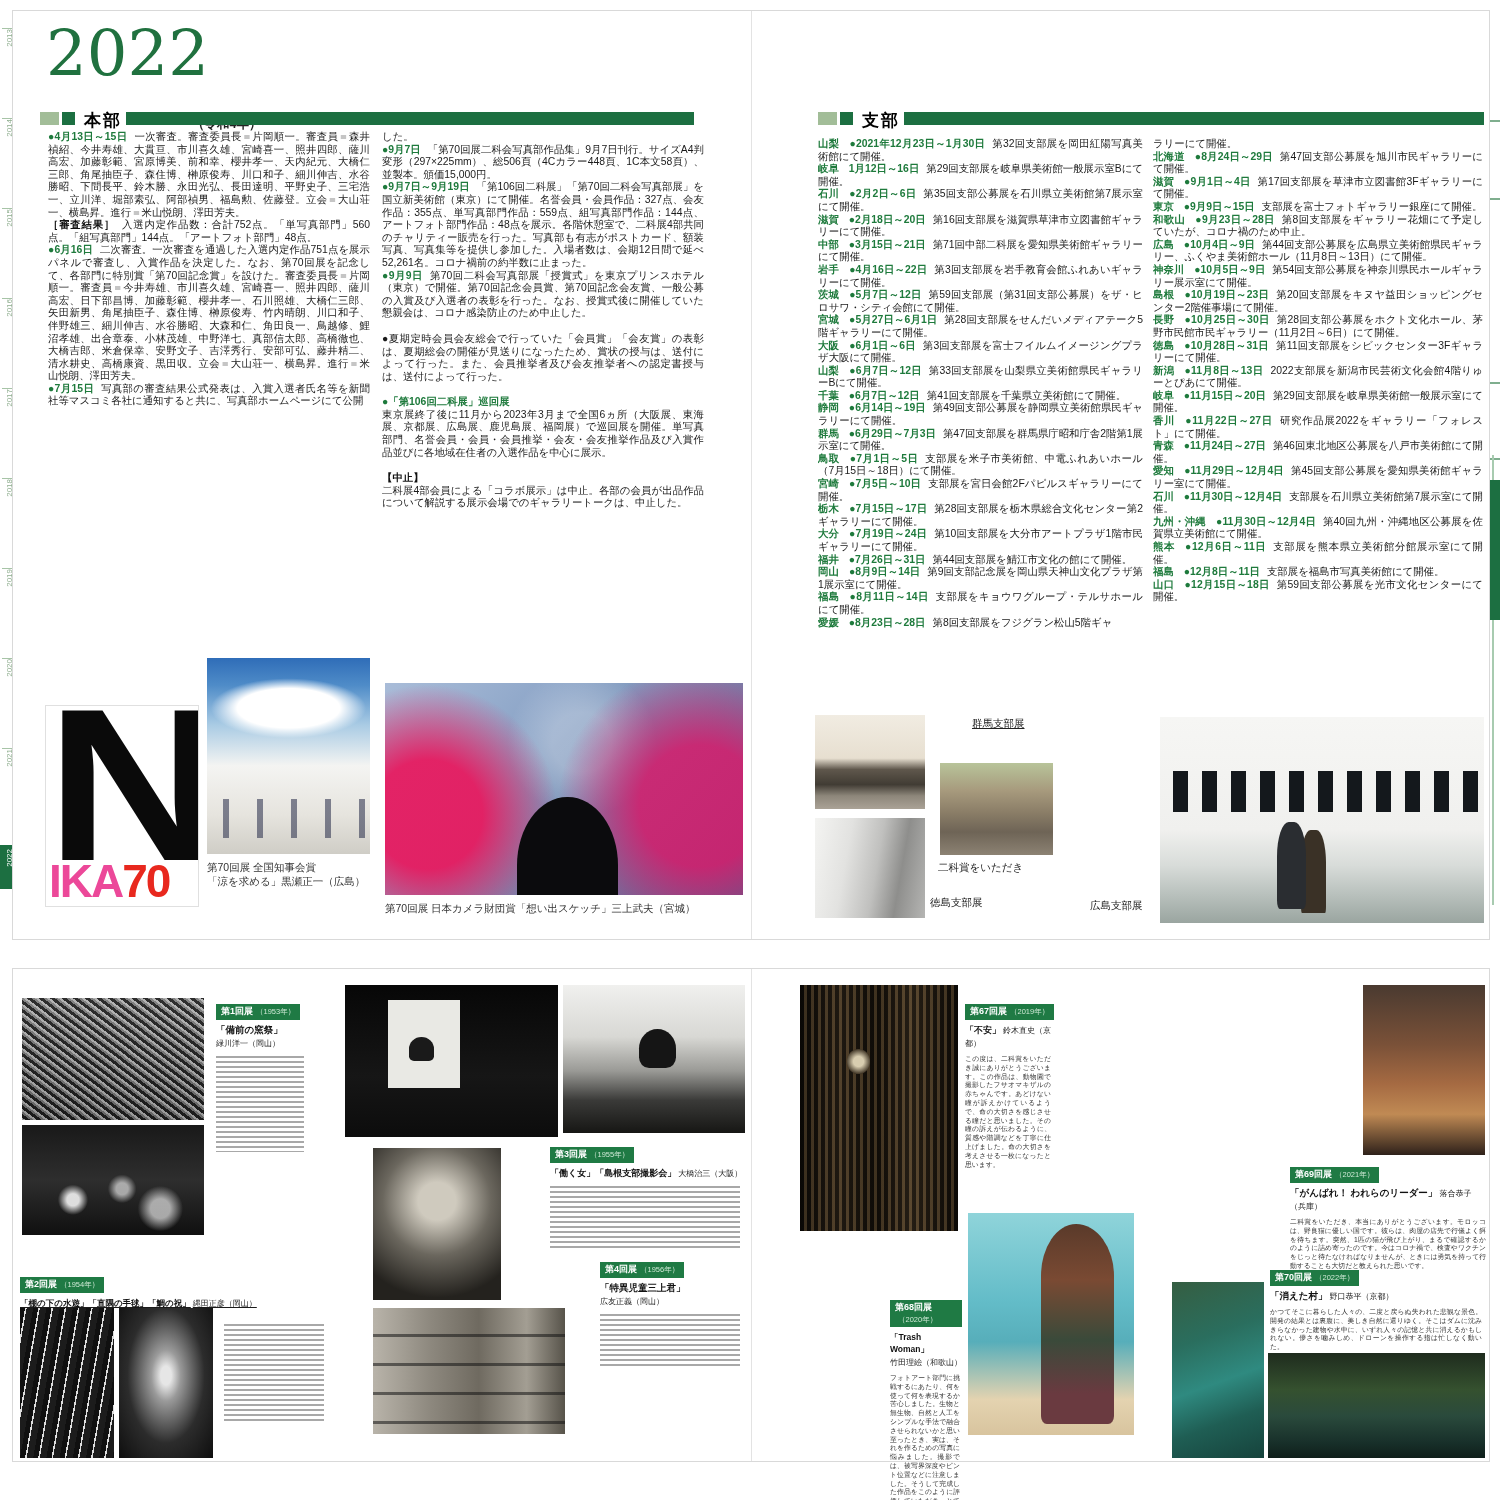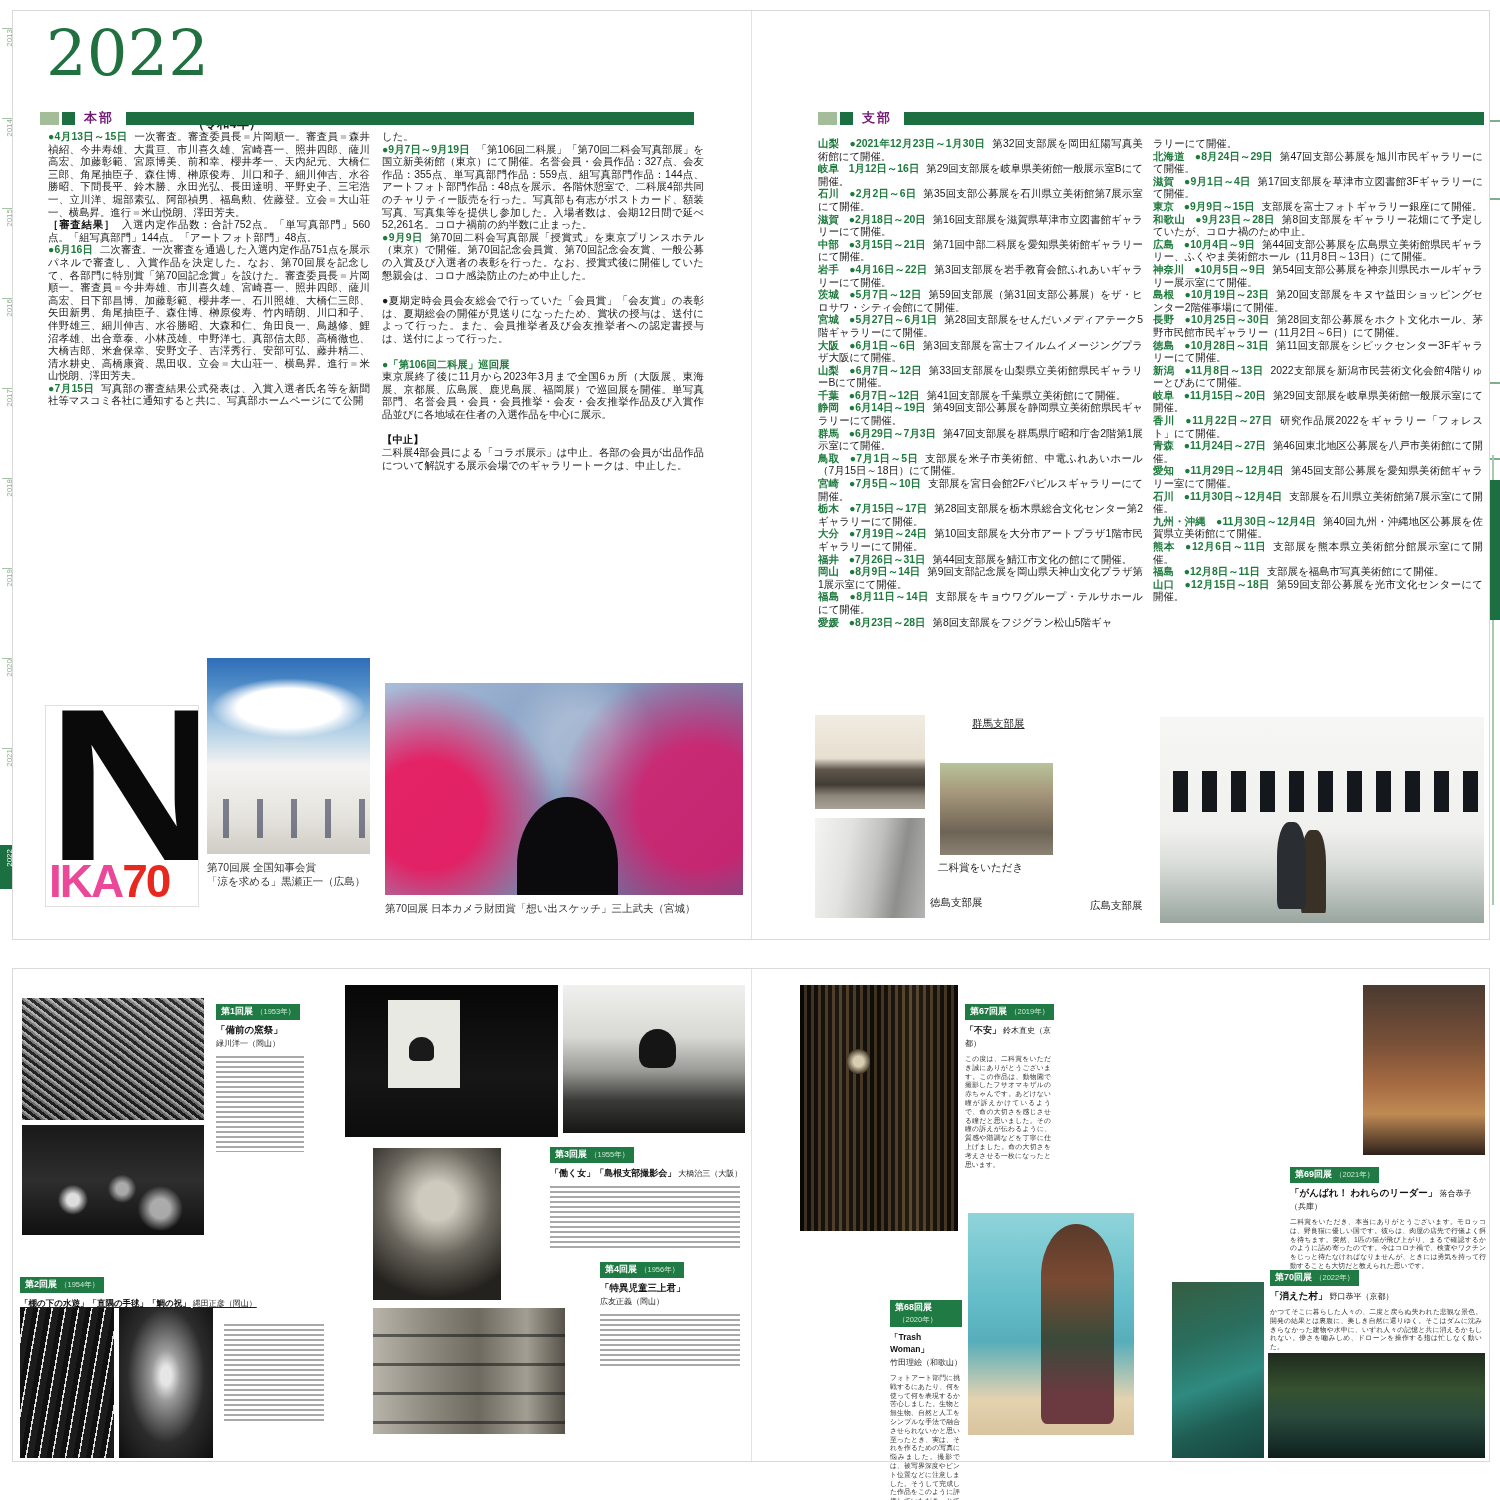--- a/index.html
+++ b/index.html
@@ -15,21 +15,21 @@
   .ytab-active span{writing-mode:vertical-rl;transform:rotate(180deg);font-size:8px;color:#fff;margin-left:5px;margin-top:4px;display:inline-block;}
   .rtick{position:absolute;width:12px;height:2px;background:#7fae8e;right:0;}
   .rline{position:absolute;width:2px;background:#a8cbb0;right:6px;}
   .rblock{position:absolute;width:12px;background:#1c6f41;right:0;}
   
   .year-big{font-family:"DejaVu Serif","Liberation Serif",serif;font-size:64px;color:#20713f;line-height:1;}
   .era{font-size:12.5px;font-weight:bold;color:#222;}
   .secbar-sq1{background:#a2bd98;}
   .secbar-sq2{background:#1c6f41;}
   .secbar-bar{background:#1c6f41;}
-  .secbar-title{font-size:13px;font-weight:bold;color:#701a75;letter-spacing:2px;}
+  .secbar-title{font-size:17px;font-weight:bold;color:#000000;letter-spacing:2px;}
   
   .col{position:absolute;font-size:10.4px;line-height:12.6px;text-align:justify;overflow:hidden;}
   .col p{margin:0;}
   .ehead{color:#1e7a3c;font-weight:bold;margin-right:7px;}
   .pref{color:#1e7a3c;font-weight:bold;margin-right:10px;}
   .plain-head .ehead{color:#111;}
   .block .ehead{display:block;margin-right:0;}
   .spaced{margin-top:13px !important;}
   
   .ph{position:absolute;overflow:hidden;}
@@ -163,20 +163,21 @@
     <p class="entry plain-head"><span class="ehead">［審査結果］</span><span>入選内定作品数：合計752点。「単写真部門」560点。「組写真部門」144点。「アートフォト部門」48点。</span></p>
 
     <p class="entry"><span class="ehead">●6月16日</span><span>二次審査。一次審査を通過した入選内定作品751点を展示パネルで審査し、入賞作品を決定した。なお、第70回展を記念して、各部門に特別賞「第70回記念賞」を設けた。審査委員長＝片岡順一。審査員＝今井寿雄、市川喜久雄、宮崎喜一、照井四郎、薩川高宏、日下部昌博、加藤彰範、櫻井孝一、石川照雄、大橋仁三郎、矢田新男、角尾抽臣子、森住博、榊原俊寿、竹内晴朗、川口和子、伴野雄三、細川伸吉、水谷勝昭、大森和仁、角田良一、鳥越修、鯉沼孝雄、出合章泰、小林茂雄、中野洋七、真部信太郎、高橋徹也、大橋吉郎、米倉保幸、安野文子、吉澤秀行、安部可弘、藤井精二、清水耕史、高橋康資、黒田収。立会＝大山荘一、横島昇。進行＝米山悦朗、澤田芳夫。</span></p>
 
     <p class="entry"><span class="ehead">●7月15日</span><span>写真部の審査結果公式発表は、入賞入選者氏名等を新聞社等マスコミ各社に通知すると共に、写真部ホームページにて公開</span></p>
   </div>
 <div class="col" style="left:382px;top:131px;width:322px;height:522px;">
 
     <p class="entry"><span>した。</span></p>
 
+    <p class="entry"><span class="ehead">●9月7日</span><span>「第70回展二科会写真部作品集」9月7日刊行。サイズA4判変形（297×225mm）、総506頁（4Cカラー448頁、1C本文58頁）、並製本。頒価15,000円。</span></p>
 
     <p class="entry"><span class="ehead">●9月7日～9月19日</span><span>「第106回二科展」「第70回二科会写真部展」を国立新美術館（東京）にて開催。名誉会員・会員作品：327点、会友作品：355点、単写真部門作品：559点、組写真部門作品：144点、アートフォト部門作品：48点を展示。各階休憩室で、二科展4部共同のチャリティー販売を行った。写真部も有志がポストカード、額装写真、写真集等を提供し参加した。入場者数は、会期12日間で延べ52,261名。コロナ禍前の約半数に止まった。</span></p>
 
     <p class="entry"><span class="ehead">●9月9日</span><span>第70回二科会写真部展「授賞式」を東京プリンスホテル（東京）で開催。第70回記念会員賞、第70回記念会友賞、一般公募の入賞及び入選者の表彰を行った。なお、授賞式後に開催していた懇親会は、コロナ感染防止のため中止した。</span></p>
 
     <p class="entry spaced"><span>●夏期定時会員会友総会で行っていた「会員賞」「会友賞」の表彰は、夏期総会の開催が見送りになったため、賞状の授与は、送付によって行った。また、会員推挙者及び会友推挙者への認定書授与は、送付によって行った。</span></p>
 
     <p class="entry block spaced"><span class="ehead">●「第106回二科展」巡回展</span><span>東京展終了後に11月から2023年3月まで全国6ヵ所（大阪展、東海展、京都展、広島展、鹿児島展、福岡展）で巡回展を開催。単写真部門、名誉会員・会員・会員推挙・会友・会友推挙作品及び入賞作品並びに各地域在住者の入選作品を中心に展示。</span></p>
 
     <p class="entry block spaced plain-head"><span class="ehead">【中止】</span><span>二科展4部会員による「コラボ展示」は中止。各部の会員が出品作品について解説する展示会場でのギャラリートークは、中止した。</span></p>

